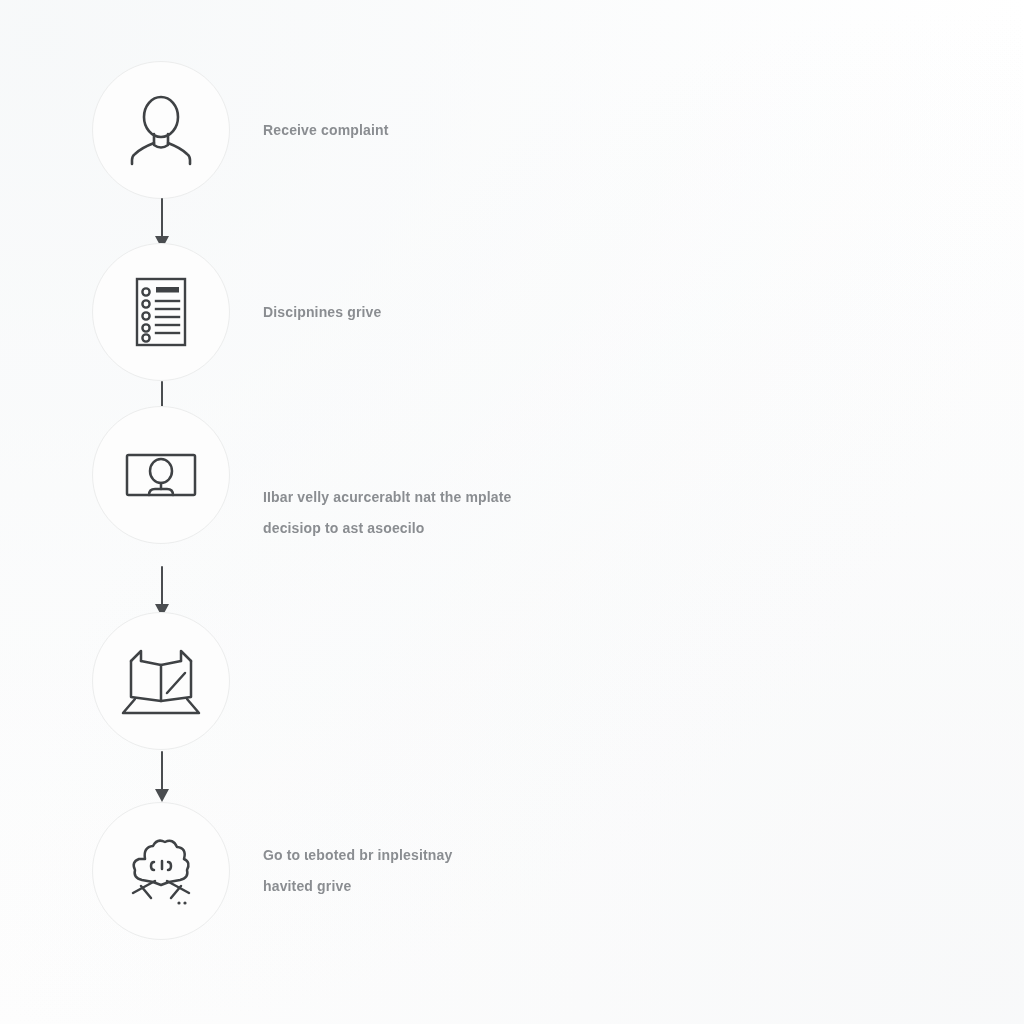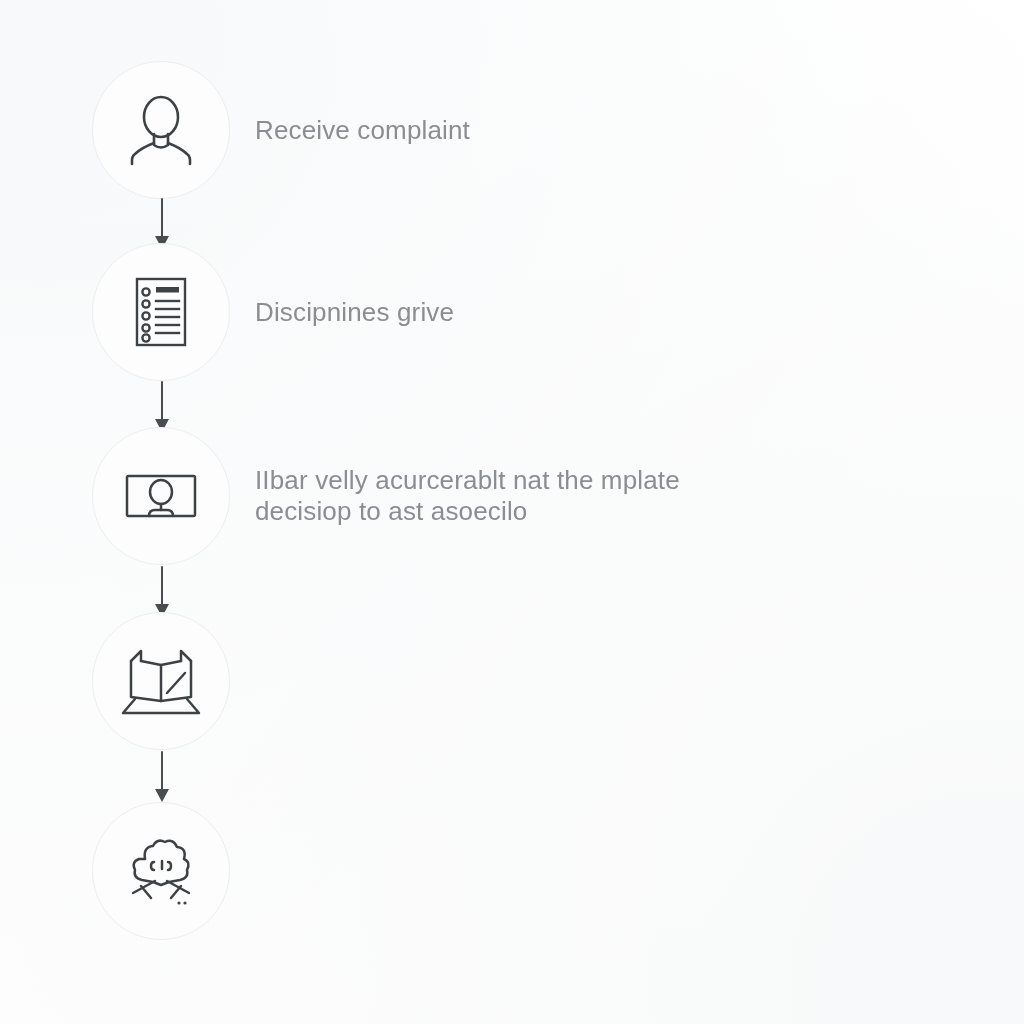--- a/index.html
+++ b/index.html
@@ -62,27 +62,27 @@
     height: 84px;
     display: block;
   }
   .node-icon svg {
     display: block;
     width: 100%;
     height: 100%;
   }
 
   .step-label {
-    margin-left: 25px;
+    margin-left: 33px;
     color: #8a8d91;
-    font-size: 26px;
+    font-size: 14px;
     line-height: 31px;
     letter-spacing: 0.15px;
     white-space: pre-line;
-    font-weight: 400;
+    font-weight: 700;
   }
 
   .connector {
     position: absolute;
     left: 154px;
     width: 16px;
     display: flex;
     flex-direction: column;
     align-items: center;
   }
@@ -146,21 +146,21 @@
       </span>
     </div>
     <div class="step-label">Discipnines grive</div>
   </div>
 
   <div class="connector" style="top:381px; height:52px;">
     <div class="shaft" style="height:39px;"></div>
     <div class="head"></div>
   </div>
 
-  <div class="step" style="top:426px;">
+  <div class="step" style="top:404px;align-items:flex-end;">
     <div class="node-circle">
       <span class="node-icon">
         <svg viewBox="0 0 84 84" fill="none" stroke="#3f4245" stroke-width="2.5" stroke-linecap="round" stroke-linejoin="round">
           <rect x="8" y="22" width="68" height="40" rx="1.5"></rect>
           <ellipse cx="42" cy="38" rx="11" ry="12"></ellipse>
           <path d="M42 50 L42 56"></path>
           <path d="M30 62 Q30 56 36 56 L48 56 Q54 56 54 62"></path>
         </svg>
       </span>
     </div>
@@ -206,15 +206,17 @@
           <path d="M49 33 Q52 33 52 37 Q52 41 49 41"></path>
           <path d="M36 52 L14 64"></path>
           <path d="M48 52 L70 64"></path>
           <path d="M22 57 L32 69"></path>
           <path d="M62 57 L52 69"></path>
           <circle cx="60" cy="74" r="1.6" fill="#3f4245" stroke="none"></circle>
           <circle cx="66" cy="74" r="1.6" fill="#3f4245" stroke="none"></circle>
         </svg>
       </span>
     </div>
+    <div class="step-label">Go to ɩeboted br inplesitnay
+havited grive</div>
   </div>
 
 </div>
 
 </body></html>

